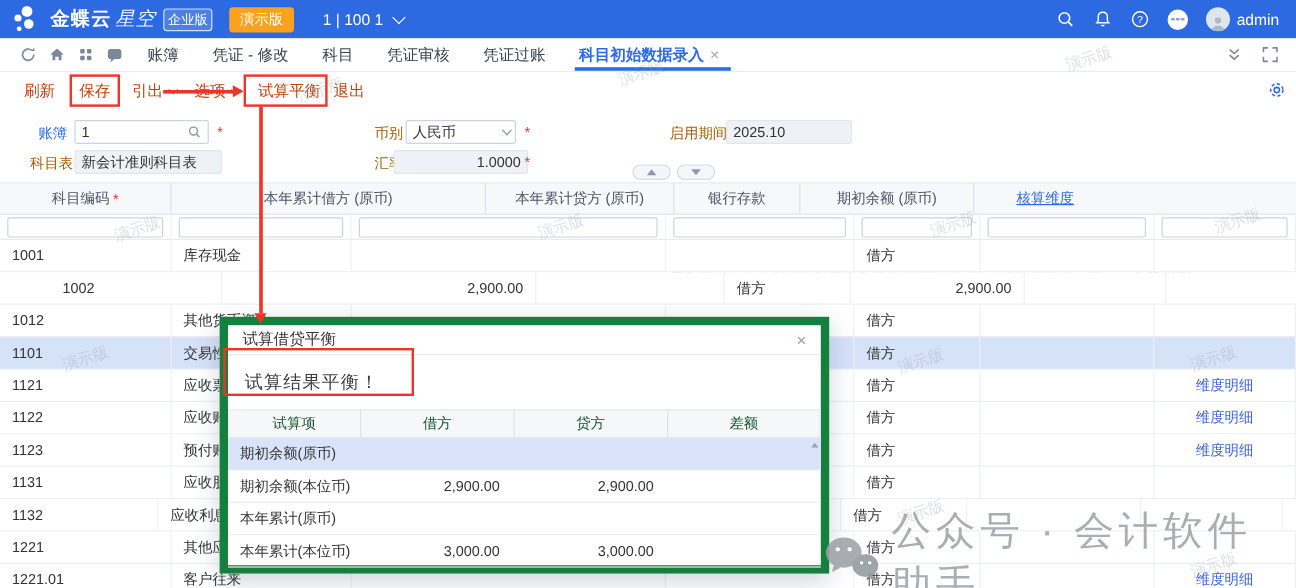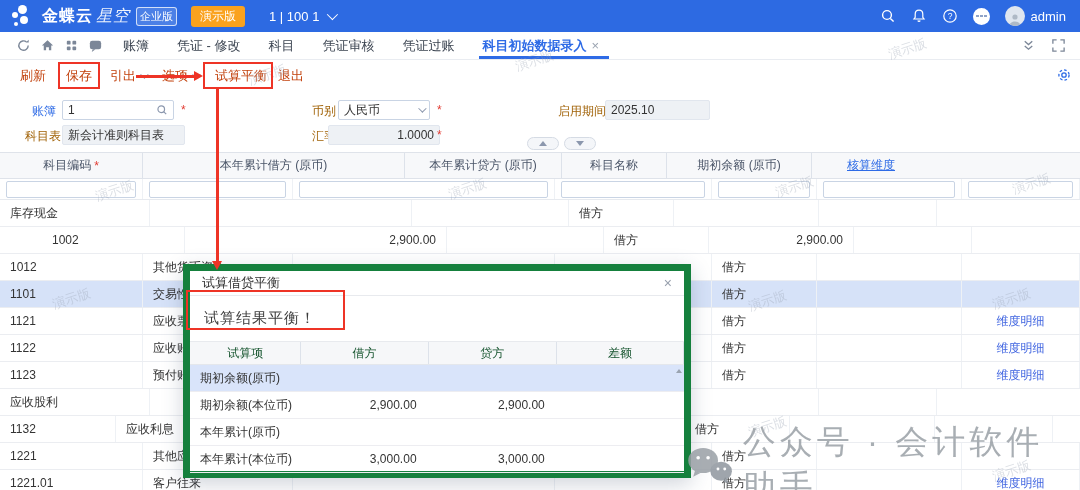--- a/index.html
+++ b/index.html
@@ -306,21 +306,21 @@
           <span>科目编码</span>
           <span style="color: rgb(226, 60, 51);">*</span>
         </div>
         <div class="g-cell" style="width: 262px;">
           <span>本年累计借方 (原币)</span>
         </div>
         <div class="g-cell" style="width: 157px;">
           <span>本年累计贷方 (原币)</span>
         </div>
         <div class="g-cell" style="width: 105px;">
-          <span>科目名称</span>
+          <span>银行存款</span>
         </div>
         <div class="g-cell" style="width: 145px;">
           <span>期初余额 (原币)</span>
         </div>
         <div class="g-cell link-col" style="width: 118px;">
           <span>核算维度</span>
         </div>
       </div>
     <div class="g-filter" id="grid-filter">
         <div class="g-cell" style="width: 143px;">
@@ -340,20 +340,21 @@
         </div>
         <div class="g-cell" style="width: 145px;">
           <input style="">
         </div>
         <div class="g-cell" style="width: 118px;">
           <input style="">
         </div>
       </div>
     <div id="grid-rows">
         <div class="g-row">
+          <div class="g-cell al" style="width: 143px;">1001</div>
           <div class="g-cell al" style="width: 150px;">库存现金</div>
           <div class="g-cell ar" style="width: 262px;"></div>
           <div class="g-cell ar" style="width: 157px;"></div>
           <div class="g-cell al" style="width: 105px;">借方</div>
           <div class="g-cell ar" style="width: 145px;"></div>
           <div class="g-cell ac" style="width: 118px;"></div>
         </div>
         <div class="g-row">
           <div class="g-cell al" style="width: 143px; margin-left: 42px;">1002</div>
           <div class="g-cell ar" style="width: 262px;">2,900.00</div>
@@ -407,29 +408,30 @@
           <div class="g-cell al" style="width: 150px;">预付账款</div>
           <div class="g-cell ar" style="width: 262px;"></div>
           <div class="g-cell ar" style="width: 157px;"></div>
           <div class="g-cell al" style="width: 105px;">借方</div>
           <div class="g-cell ar" style="width: 145px;"></div>
           <div class="g-cell ac" style="width: 118px;">
             <span class="dim-link">维度明细</span>
           </div>
         </div>
         <div class="g-row">
+          <div class="g-cell al" style="width: 143px;">1131</div>
           <div class="g-cell al" style="width: 150px;">应收股利</div>
           <div class="g-cell ar" style="width: 262px;"></div>
           <div class="g-cell ar" style="width: 157px;"></div>
           <div class="g-cell al" style="width: 105px;">借方</div>
           <div class="g-cell ar" style="width: 145px;"></div>
           <div class="g-cell ac" style="width: 118px;"></div>
         </div>
         <div class="g-row">
-          <div class="g-cell al" style="width: 116px; text-align: right;">1132</div>
+          <div class="g-cell al" style="width: 132px; text-align: right;">1132</div>
           <div class="g-cell al" style="width: 150px;">应收利息</div>
           <div class="g-cell ar" style="width: 262px;"></div>
           <div class="g-cell ar" style="width: 157px;"></div>
           <div class="g-cell al" style="width: 105px;">借方</div>
           <div class="g-cell ar" style="width: 145px;"></div>
           <div class="g-cell ac" style="width: 118px;"></div>
         </div>
         <div class="g-row">
           <div class="g-cell al" style="width: 143px;">1221</div>
           <div class="g-cell al" style="width: 150px;">其他应收款</div>

